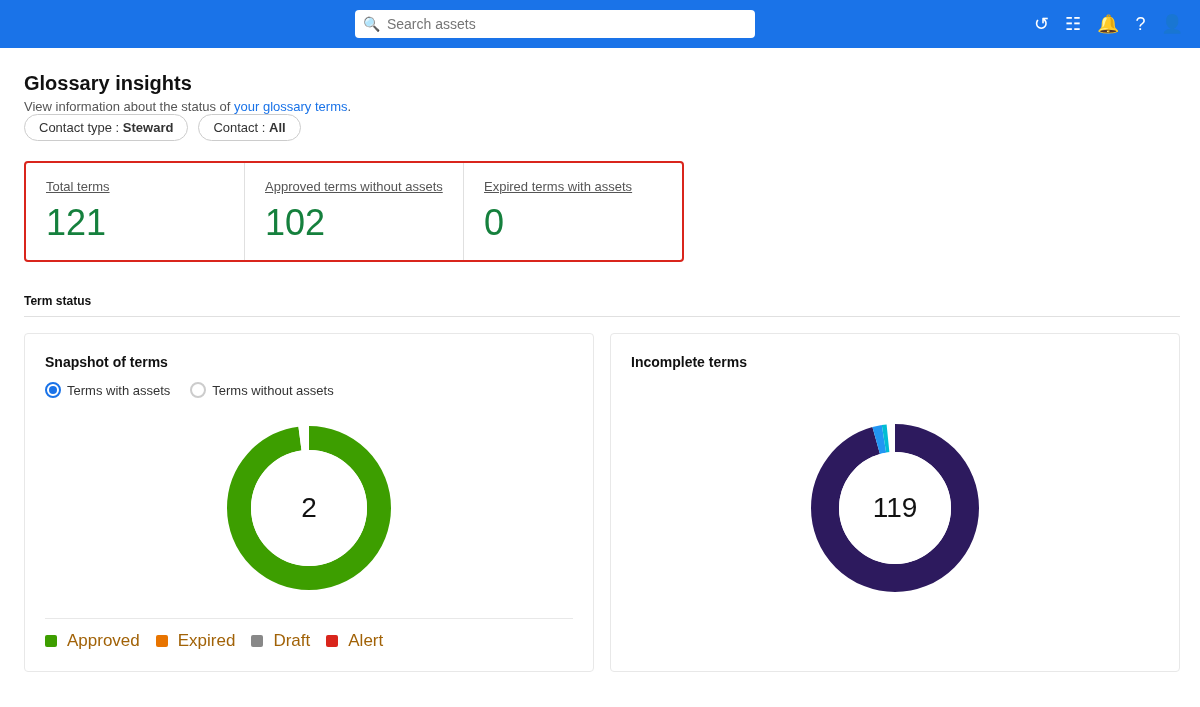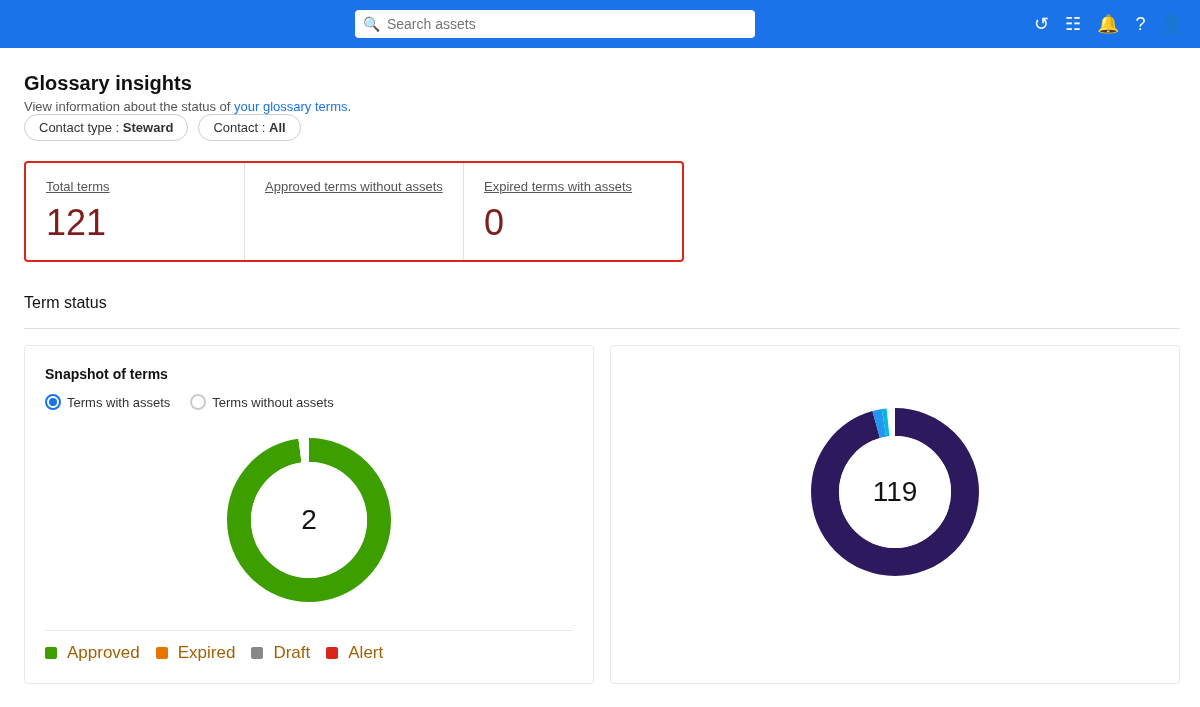--- a/index.html
+++ b/index.html
@@ -105,29 +105,29 @@
     }
     .stat-label {
       font-size: 13px;
       color: #555;
       margin-bottom: 8px;
       text-decoration: underline;
     }
     .stat-value {
       font-size: 36px;
       font-weight: 300;
-      color: #7f1d1d;
+      color: #15803d;
     }
 
     
     .section-title {
-      font-size: 16px;
-      font-weight: 400;
+      font-size: 12px;
+      font-weight: 700;
       color: #111;
-      margin-bottom: 16px;
+      margin-bottom: 8px;
     }
     .divider {
       border: none;
       border-top: 1px solid #e0e0e0;
       margin-bottom: 16px;
     }
 
     .charts-row {
       display: flex;
       gap: 0;
@@ -269,20 +269,21 @@
     </button>
   </div>
 
   <div class="stats-container">
     <div class="stat-card">
       <div class="stat-label">Total terms</div>
       <div class="stat-value">121</div>
     </div>
     <div class="stat-card">
       <div class="stat-label">Approved terms without assets</div>
+      <div class="stat-value">102</div>
     </div>
     <div class="stat-card">
       <div class="stat-label">Expired terms with assets</div>
       <div class="stat-value">0</div>
     </div>
   </div>
 
   <div>
     <h2 class="section-title">Term status</h2>
     <hr class="divider">
@@ -332,20 +333,21 @@
             <span>Draft</span>
           </div>
           <div class="legend-item">
             <div class="legend-swatch" style="background:#d9251c;"></div>
             <span>Alert</span>
           </div>
         </div>
       </div>
 
       <div class="chart-panel">
+        <div class="chart-panel-title">Incomplete terms</div>
 
         <div style="height:36px;"></div>
 
         <div class="donut-wrap">
           <div class="donut-container">
             <svg viewBox="0 0 180 180">
 
               <circle cx="90" cy="90" r="70" fill="none" stroke="#2d1a5e" stroke-width="28" stroke-dasharray="420 20" stroke-dashoffset="0" transform="rotate(-90 90 90)"></circle>
 
               <circle cx="90" cy="90" r="70" fill="none" stroke="#2196F3" stroke-width="28" stroke-dasharray="8 432" stroke-dashoffset="-420" transform="rotate(-90 90 90)"></circle>

